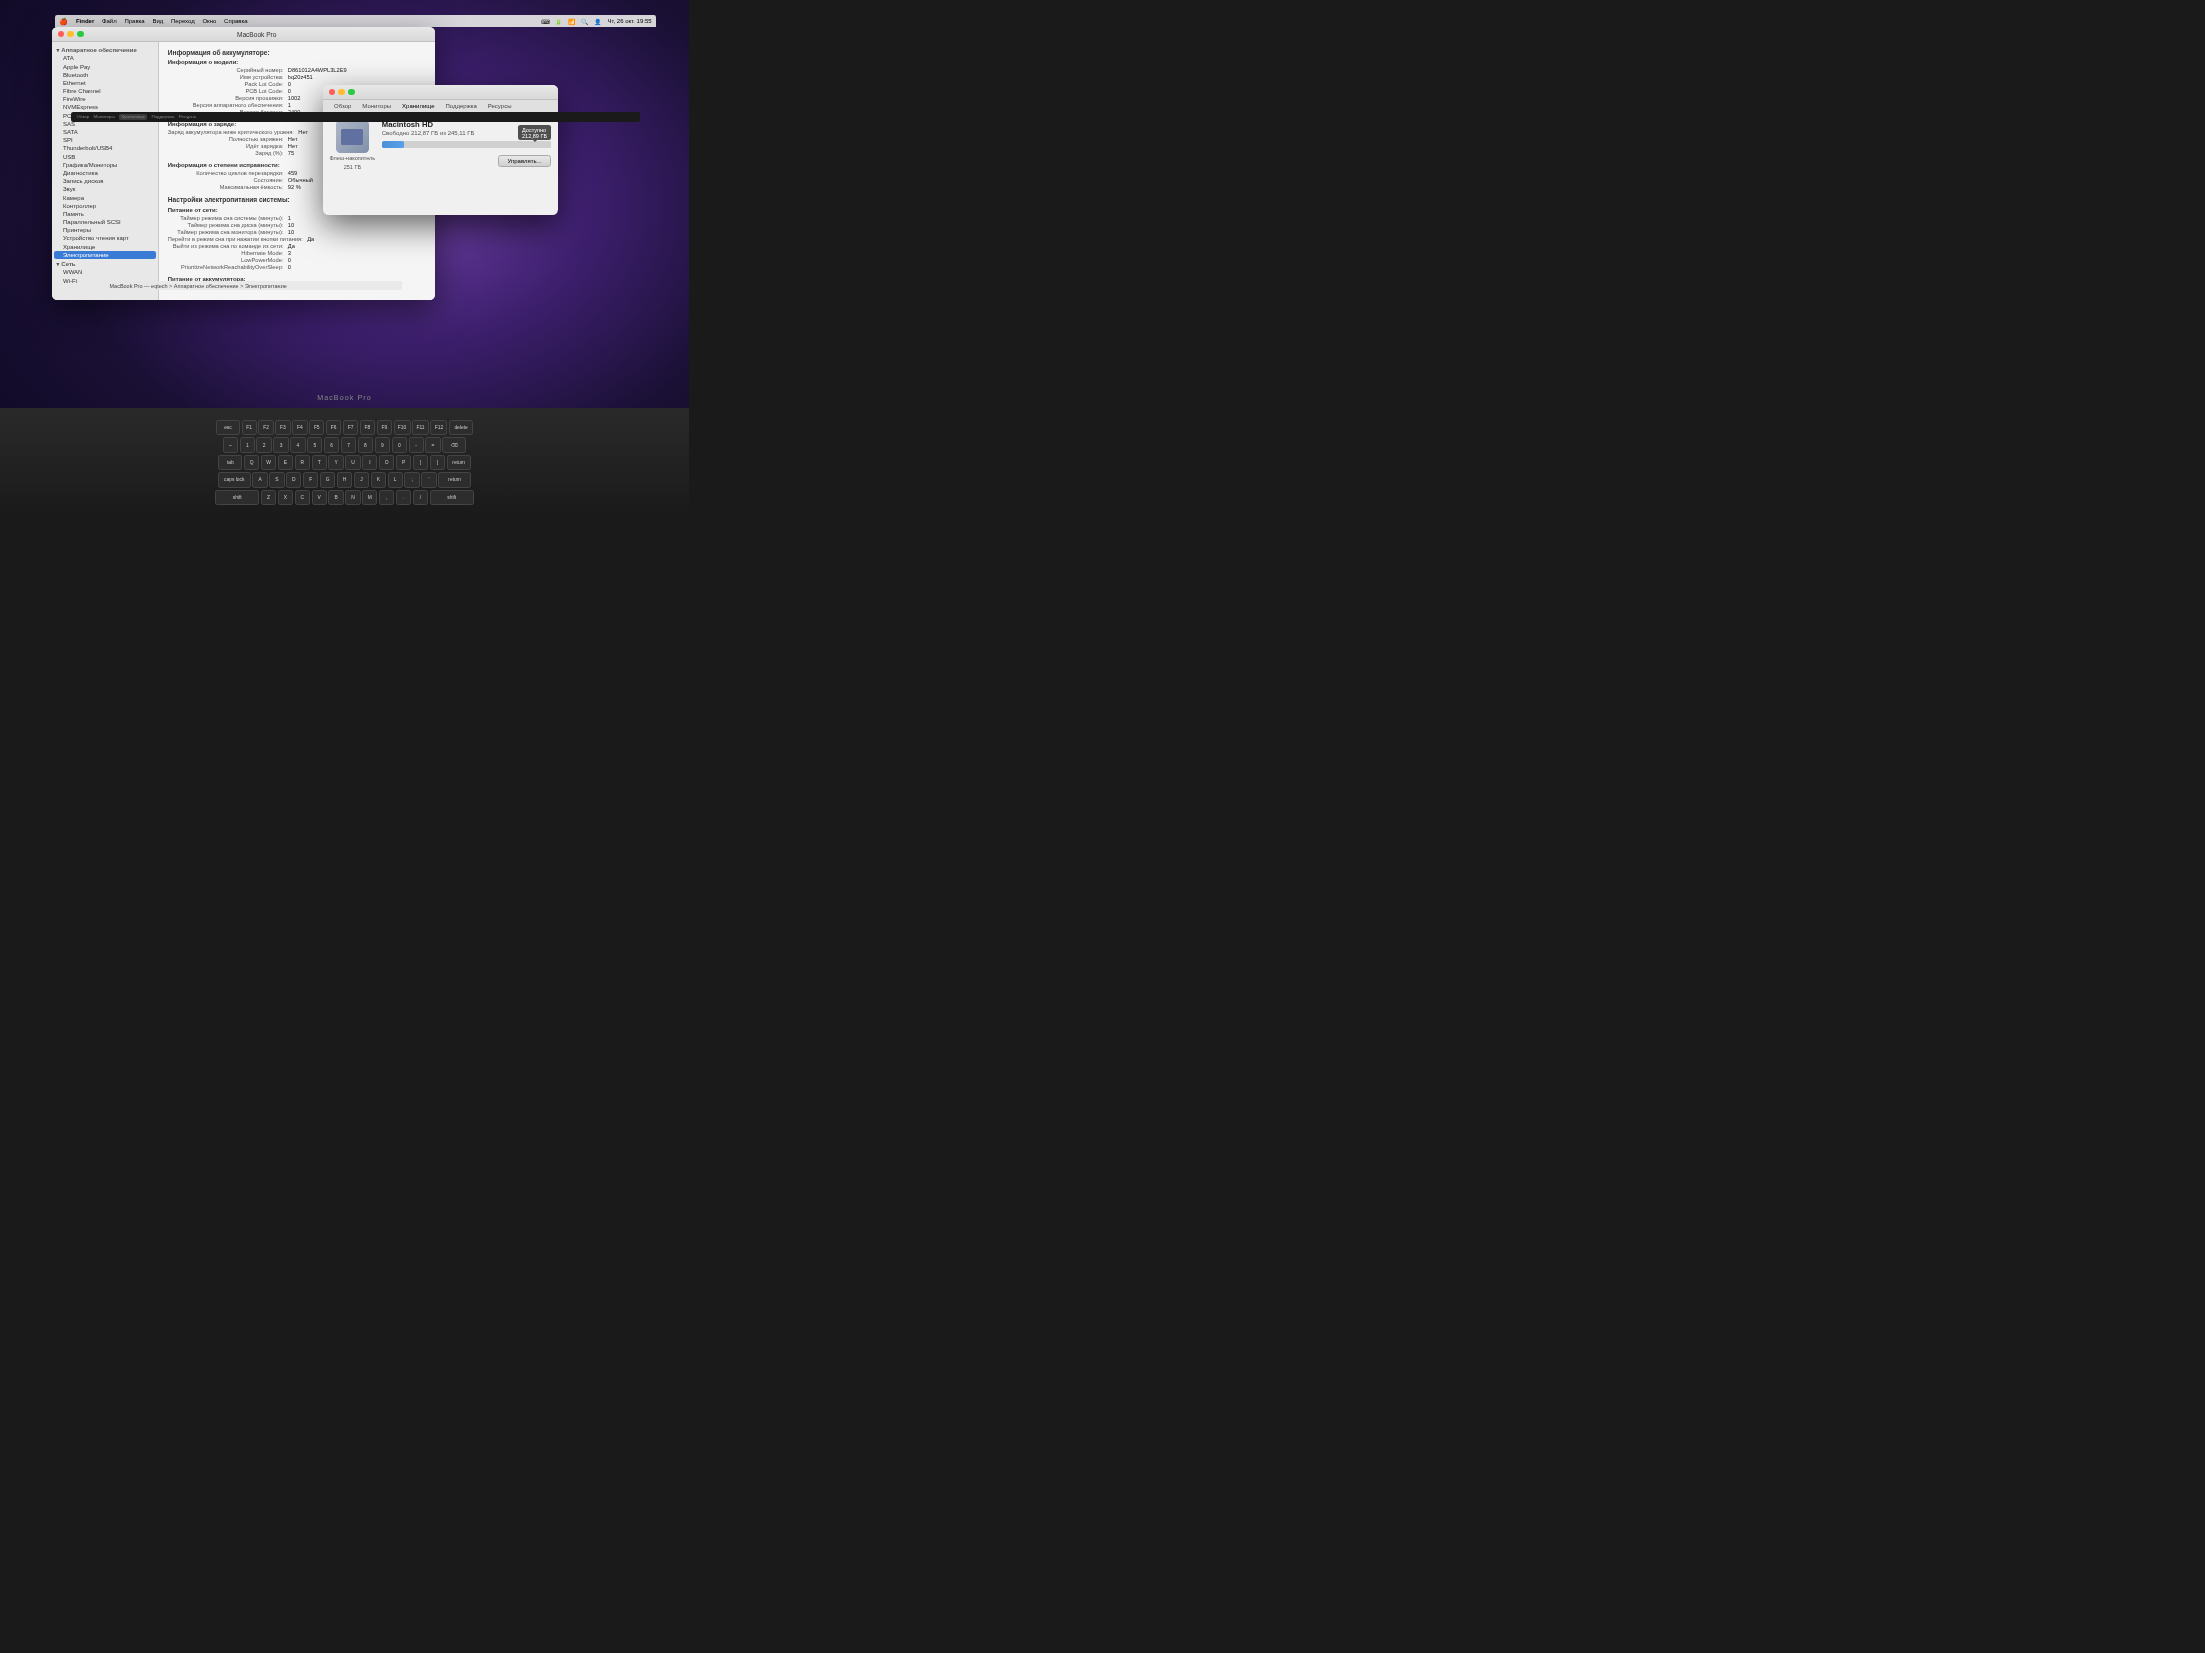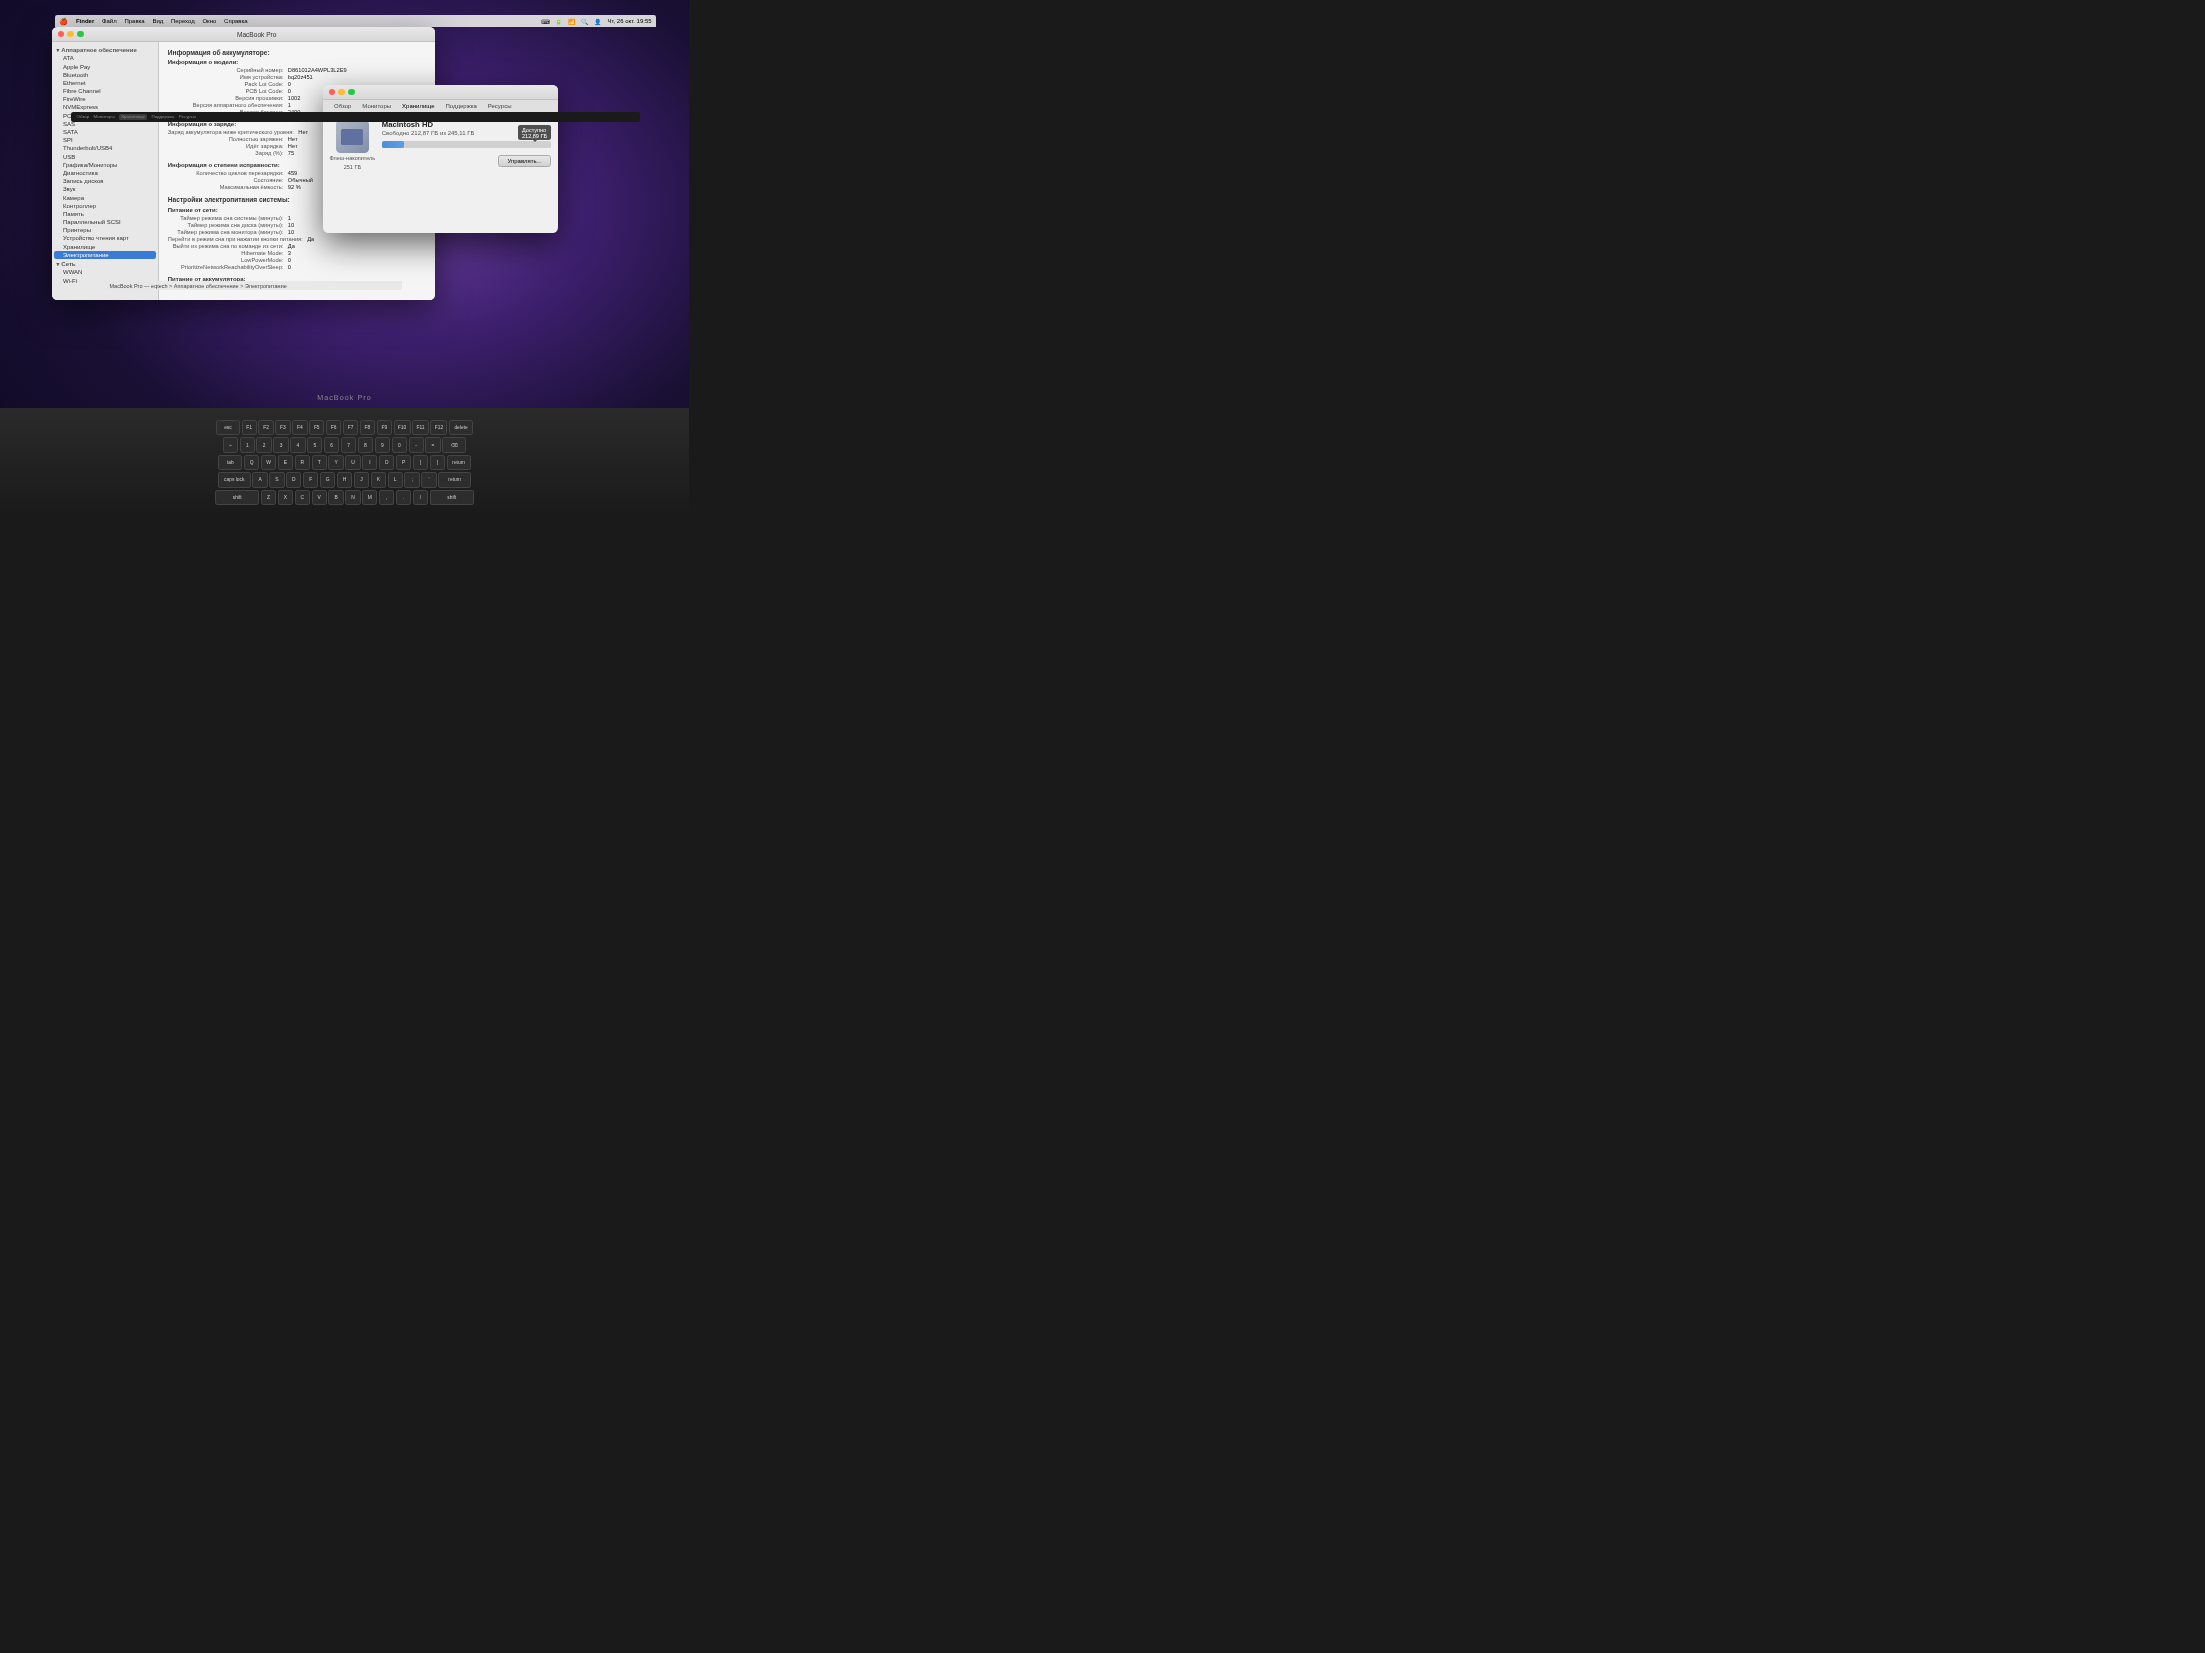--- a/index.html
+++ b/index.html
@@ -174,21 +174,21 @@
     }
     .info-value {
       color: #222;
     }
 
     
     .diskutil-window {
       position: absolute;
       top: 85px; left: 323px;
       width: 235px;
-      height: 148px;
+      height: 130px;
       background: #f0f0f0;
       border-radius: 5.5px;
       box-shadow: 0 11px 33px rgba(0,0,0,0.6);
       overflow: hidden;
     }
     .diskutil-titlebar {
       height: 15.3px;
       background: linear-gradient(to bottom, #e8e8e8, #d8d8d8);
       display: flex;
       align-items: center;

